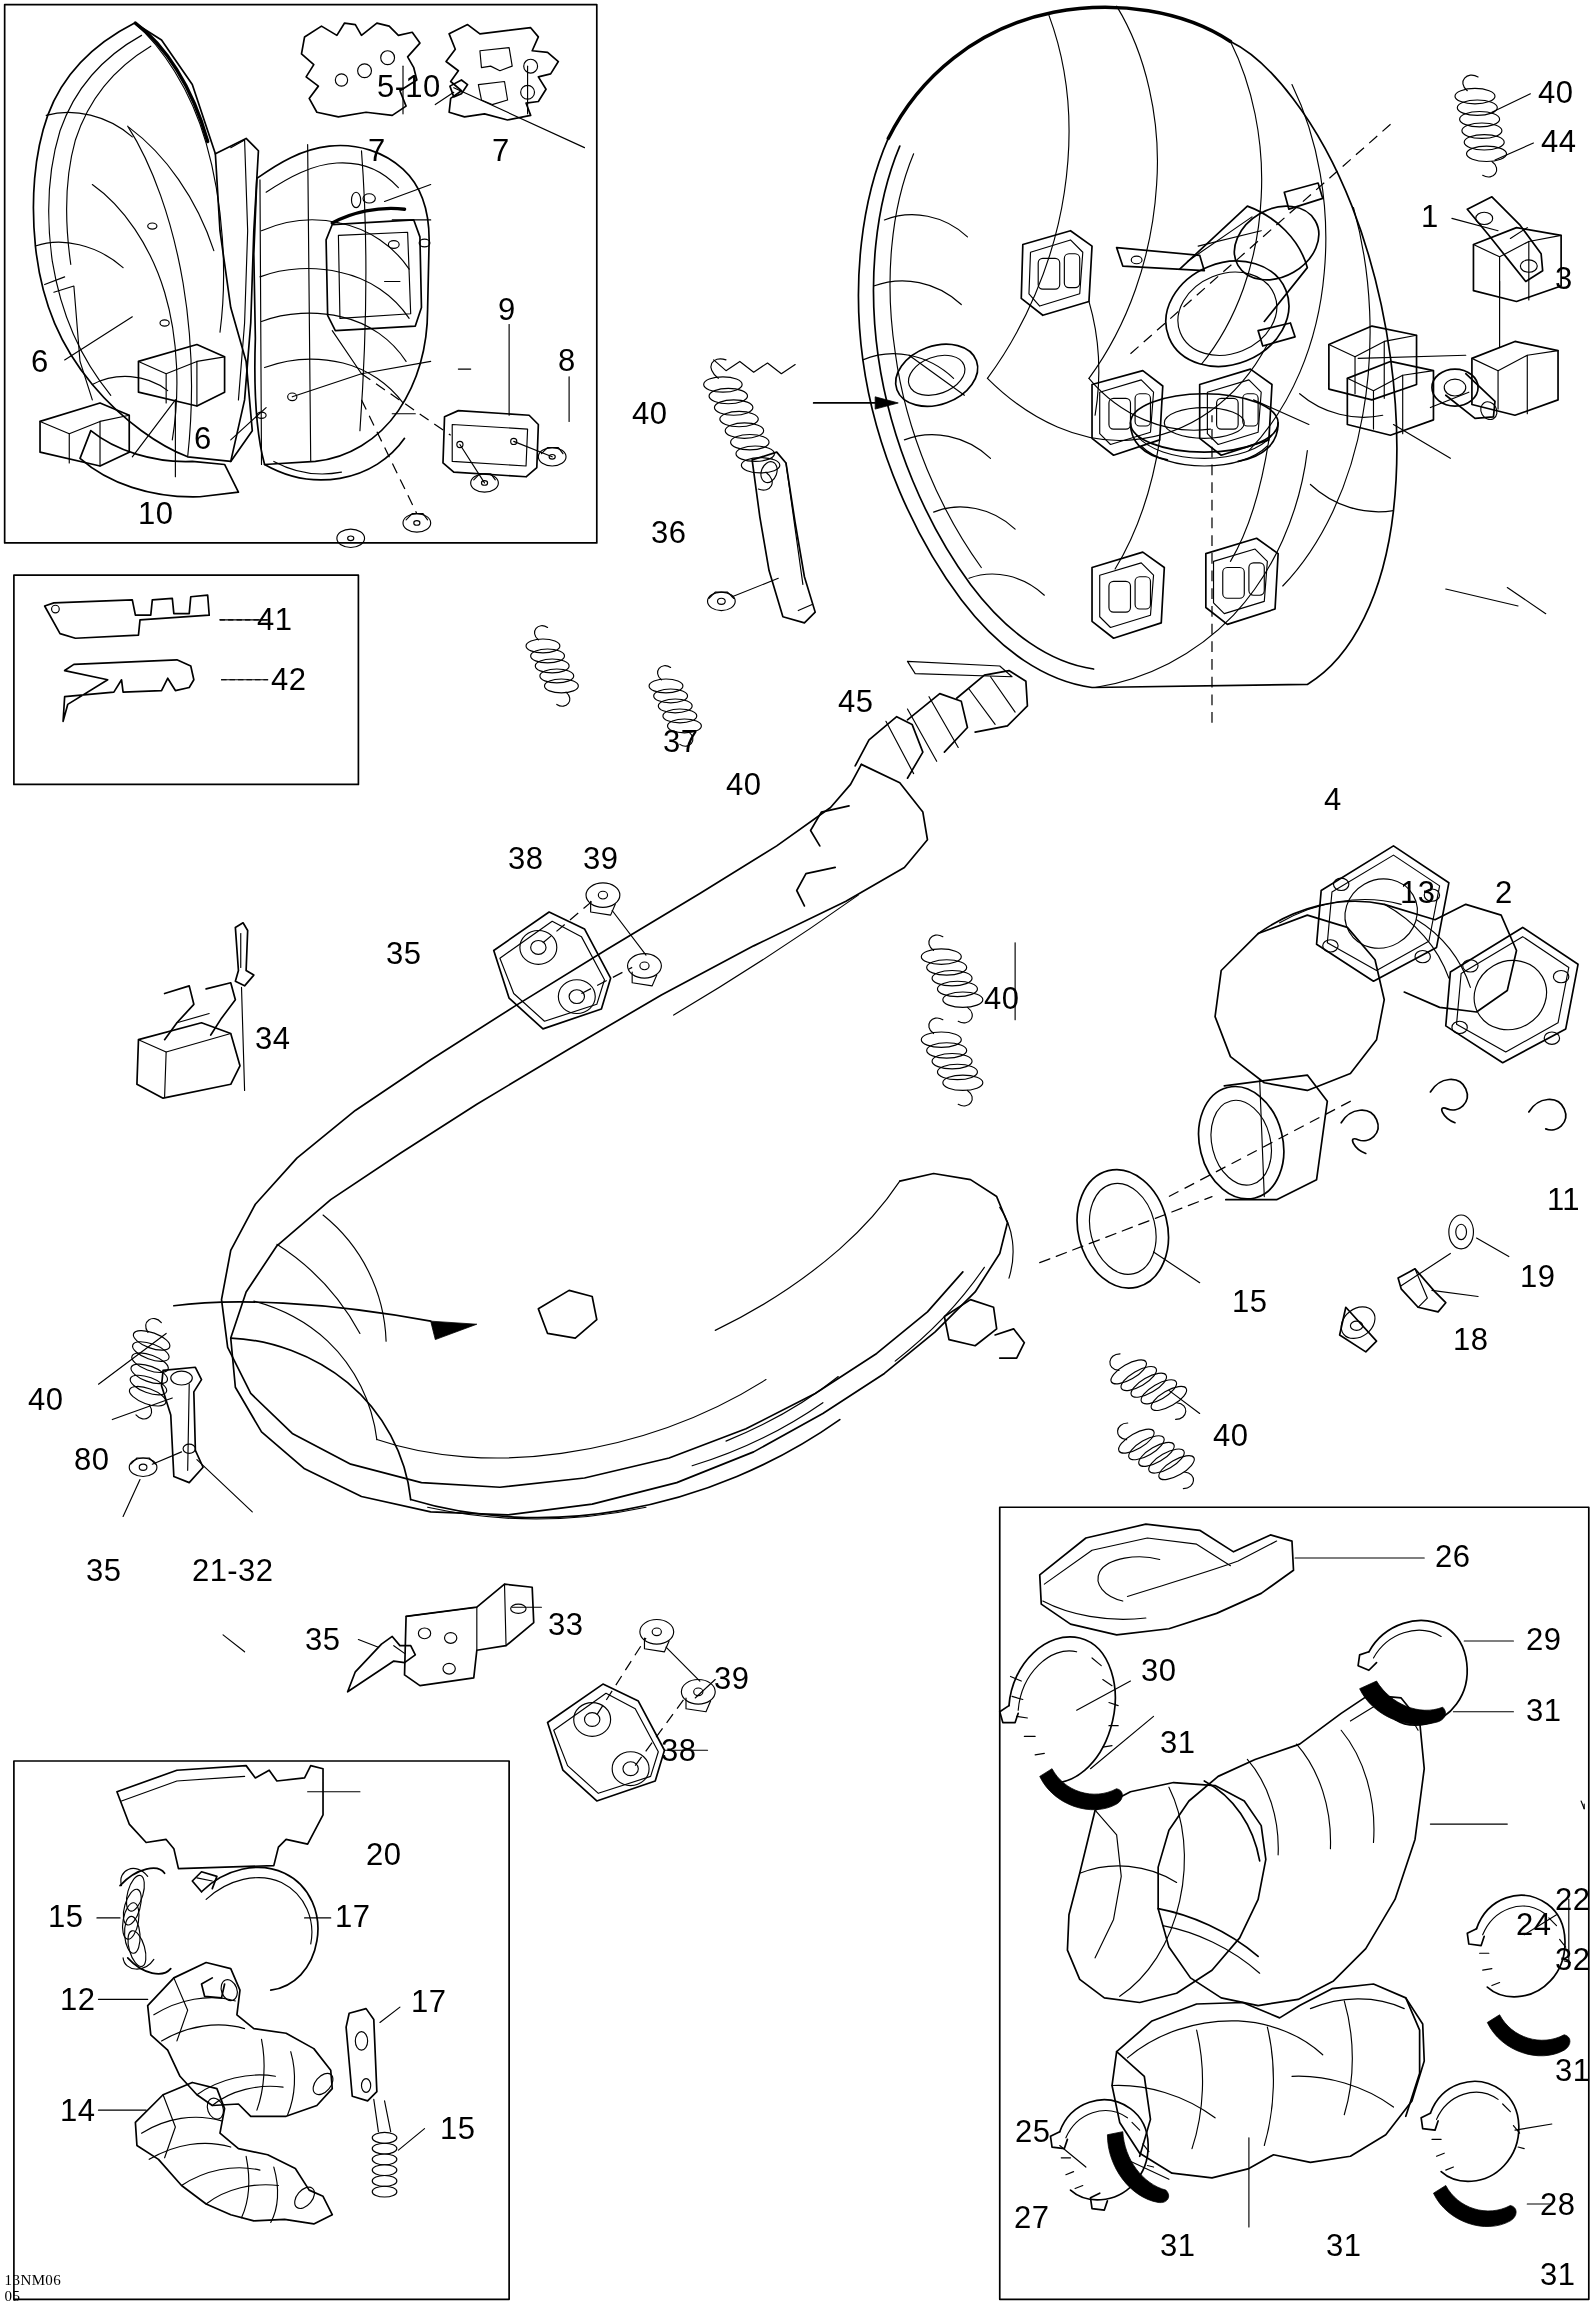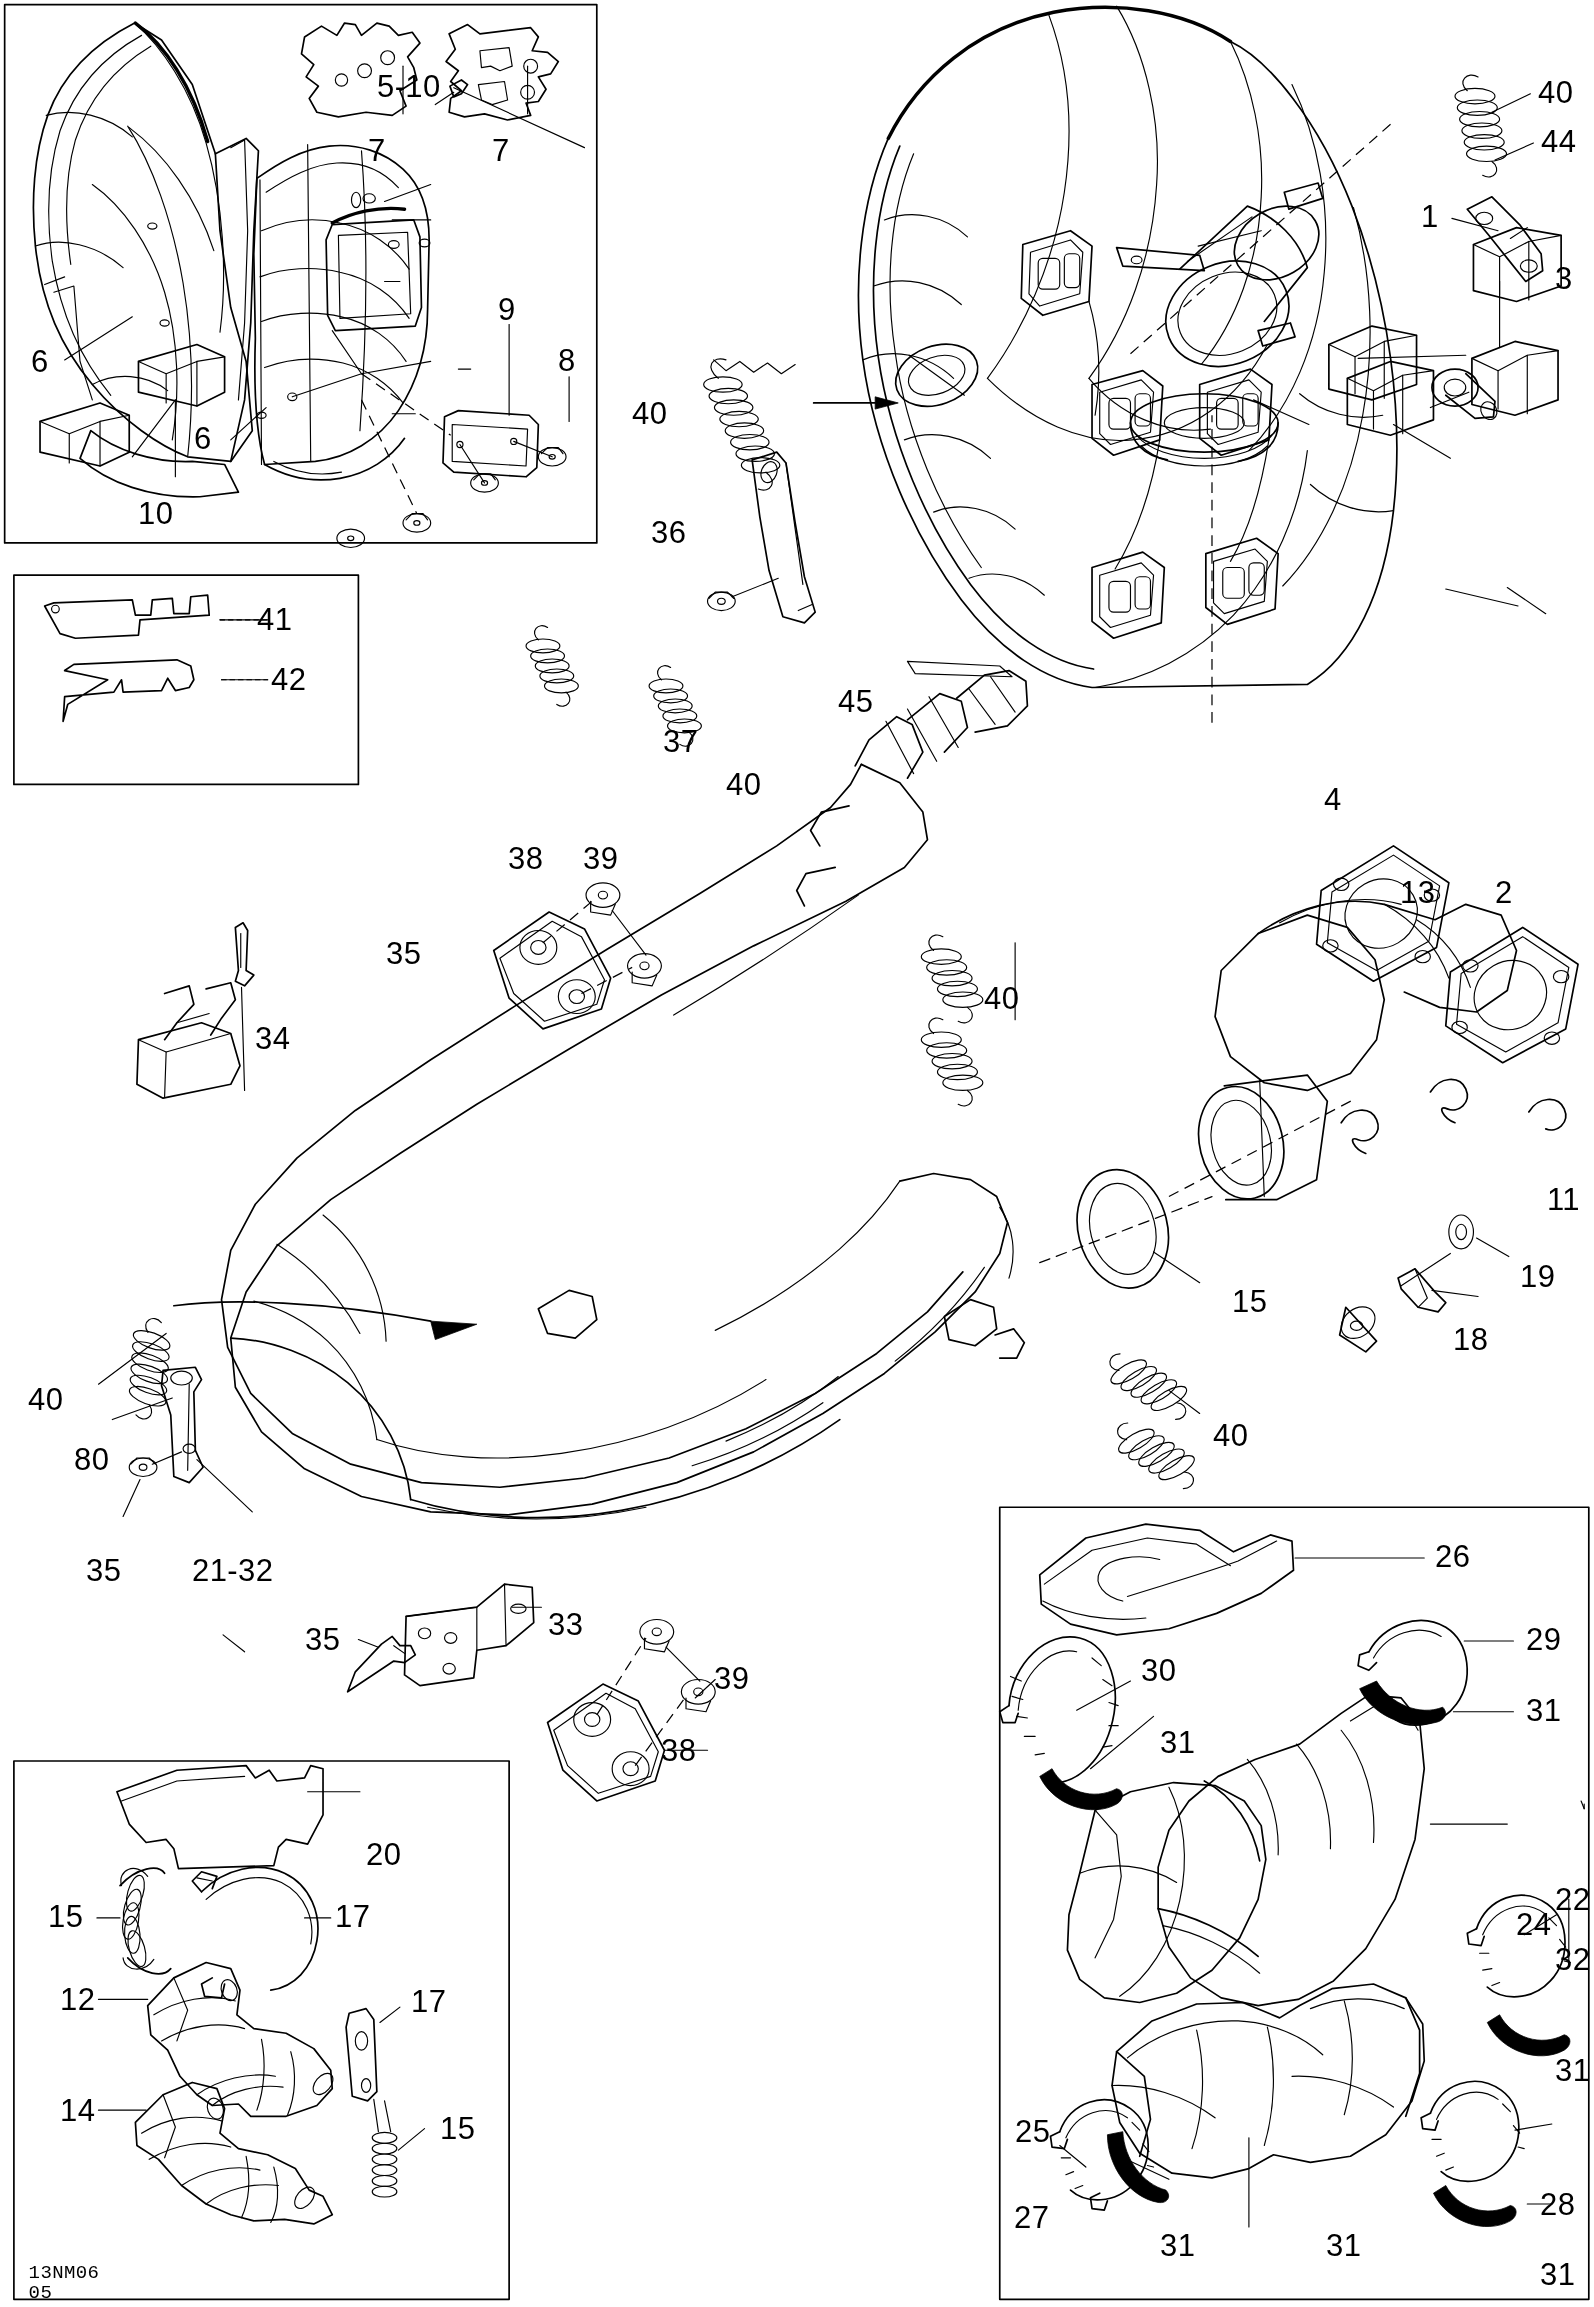--- a/index.html
+++ b/index.html
@@ -16,24 +16,23 @@
     font-weight:400;
     letter-spacing:0.4px;
     line-height:1;
     white-space:nowrap;
     color:#000;
     font-family:"Liberation Sans","DejaVu Sans",sans-serif;
   }
   
   #footer{
     position:absolute;left:4.6px;bottom:3.1px;
-    font-size:19px;line-height:1.08;
-    font-family:Liberation Mono, monospace;
+    font-size:15px;line-height:1.08;
+    font-family:Liberation Serif, serif;
     letter-spacing:0.4px;
-    margin-left:24px;
   }
   #footer div{display:block;}
   svg.art{position:absolute;left:0;top:0;width:1595px;height:2307px;pointer-events:none;}
   .ln{fill:none;stroke:#000;stroke-width:2.2;stroke-linecap:round;stroke-linejoin:round;}
   .ln-thin{fill:none;stroke:#000;stroke-width:1.5;stroke-linecap:round;stroke-linejoin:round;}
   .ln-thick{fill:none;stroke:#000;stroke-width:4.5;stroke-linecap:round;stroke-linejoin:round;}
   .ln-dash{fill:none;stroke:#000;stroke-width:1.6;stroke-dasharray:14 9;}
   .fillblk{fill:#000;stroke:#000;stroke-width:1;}
 </style>
 </head>

